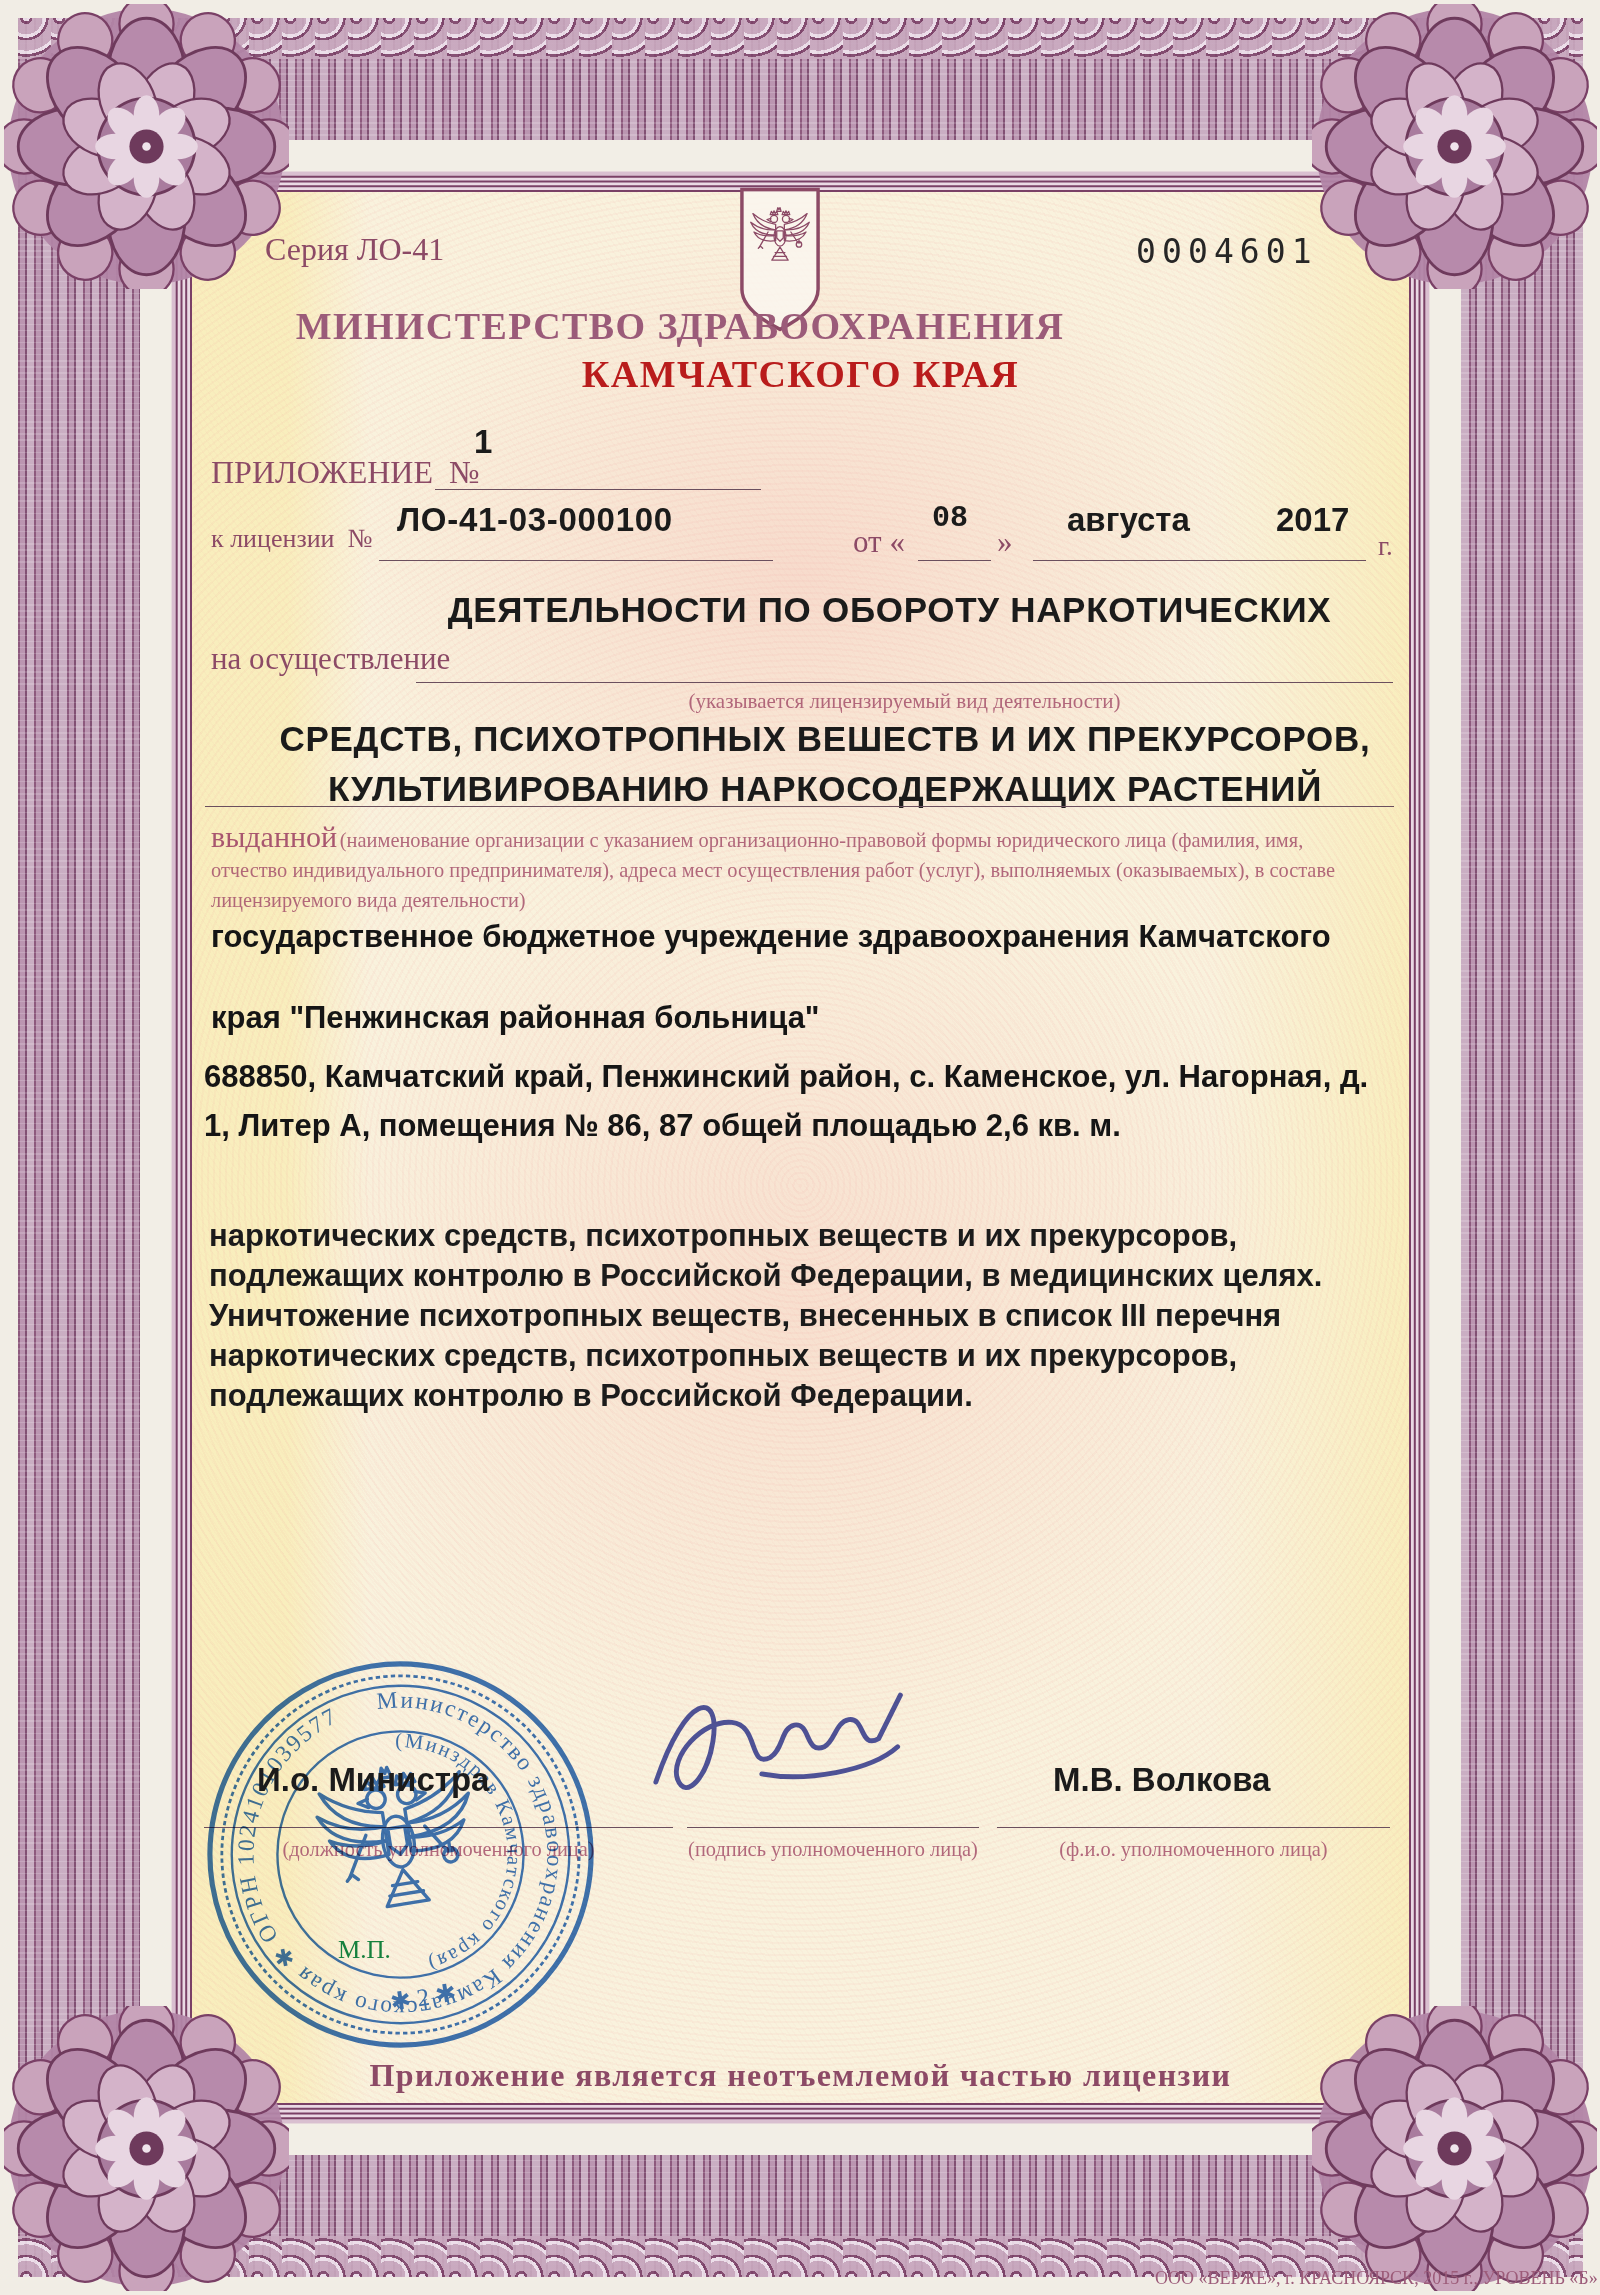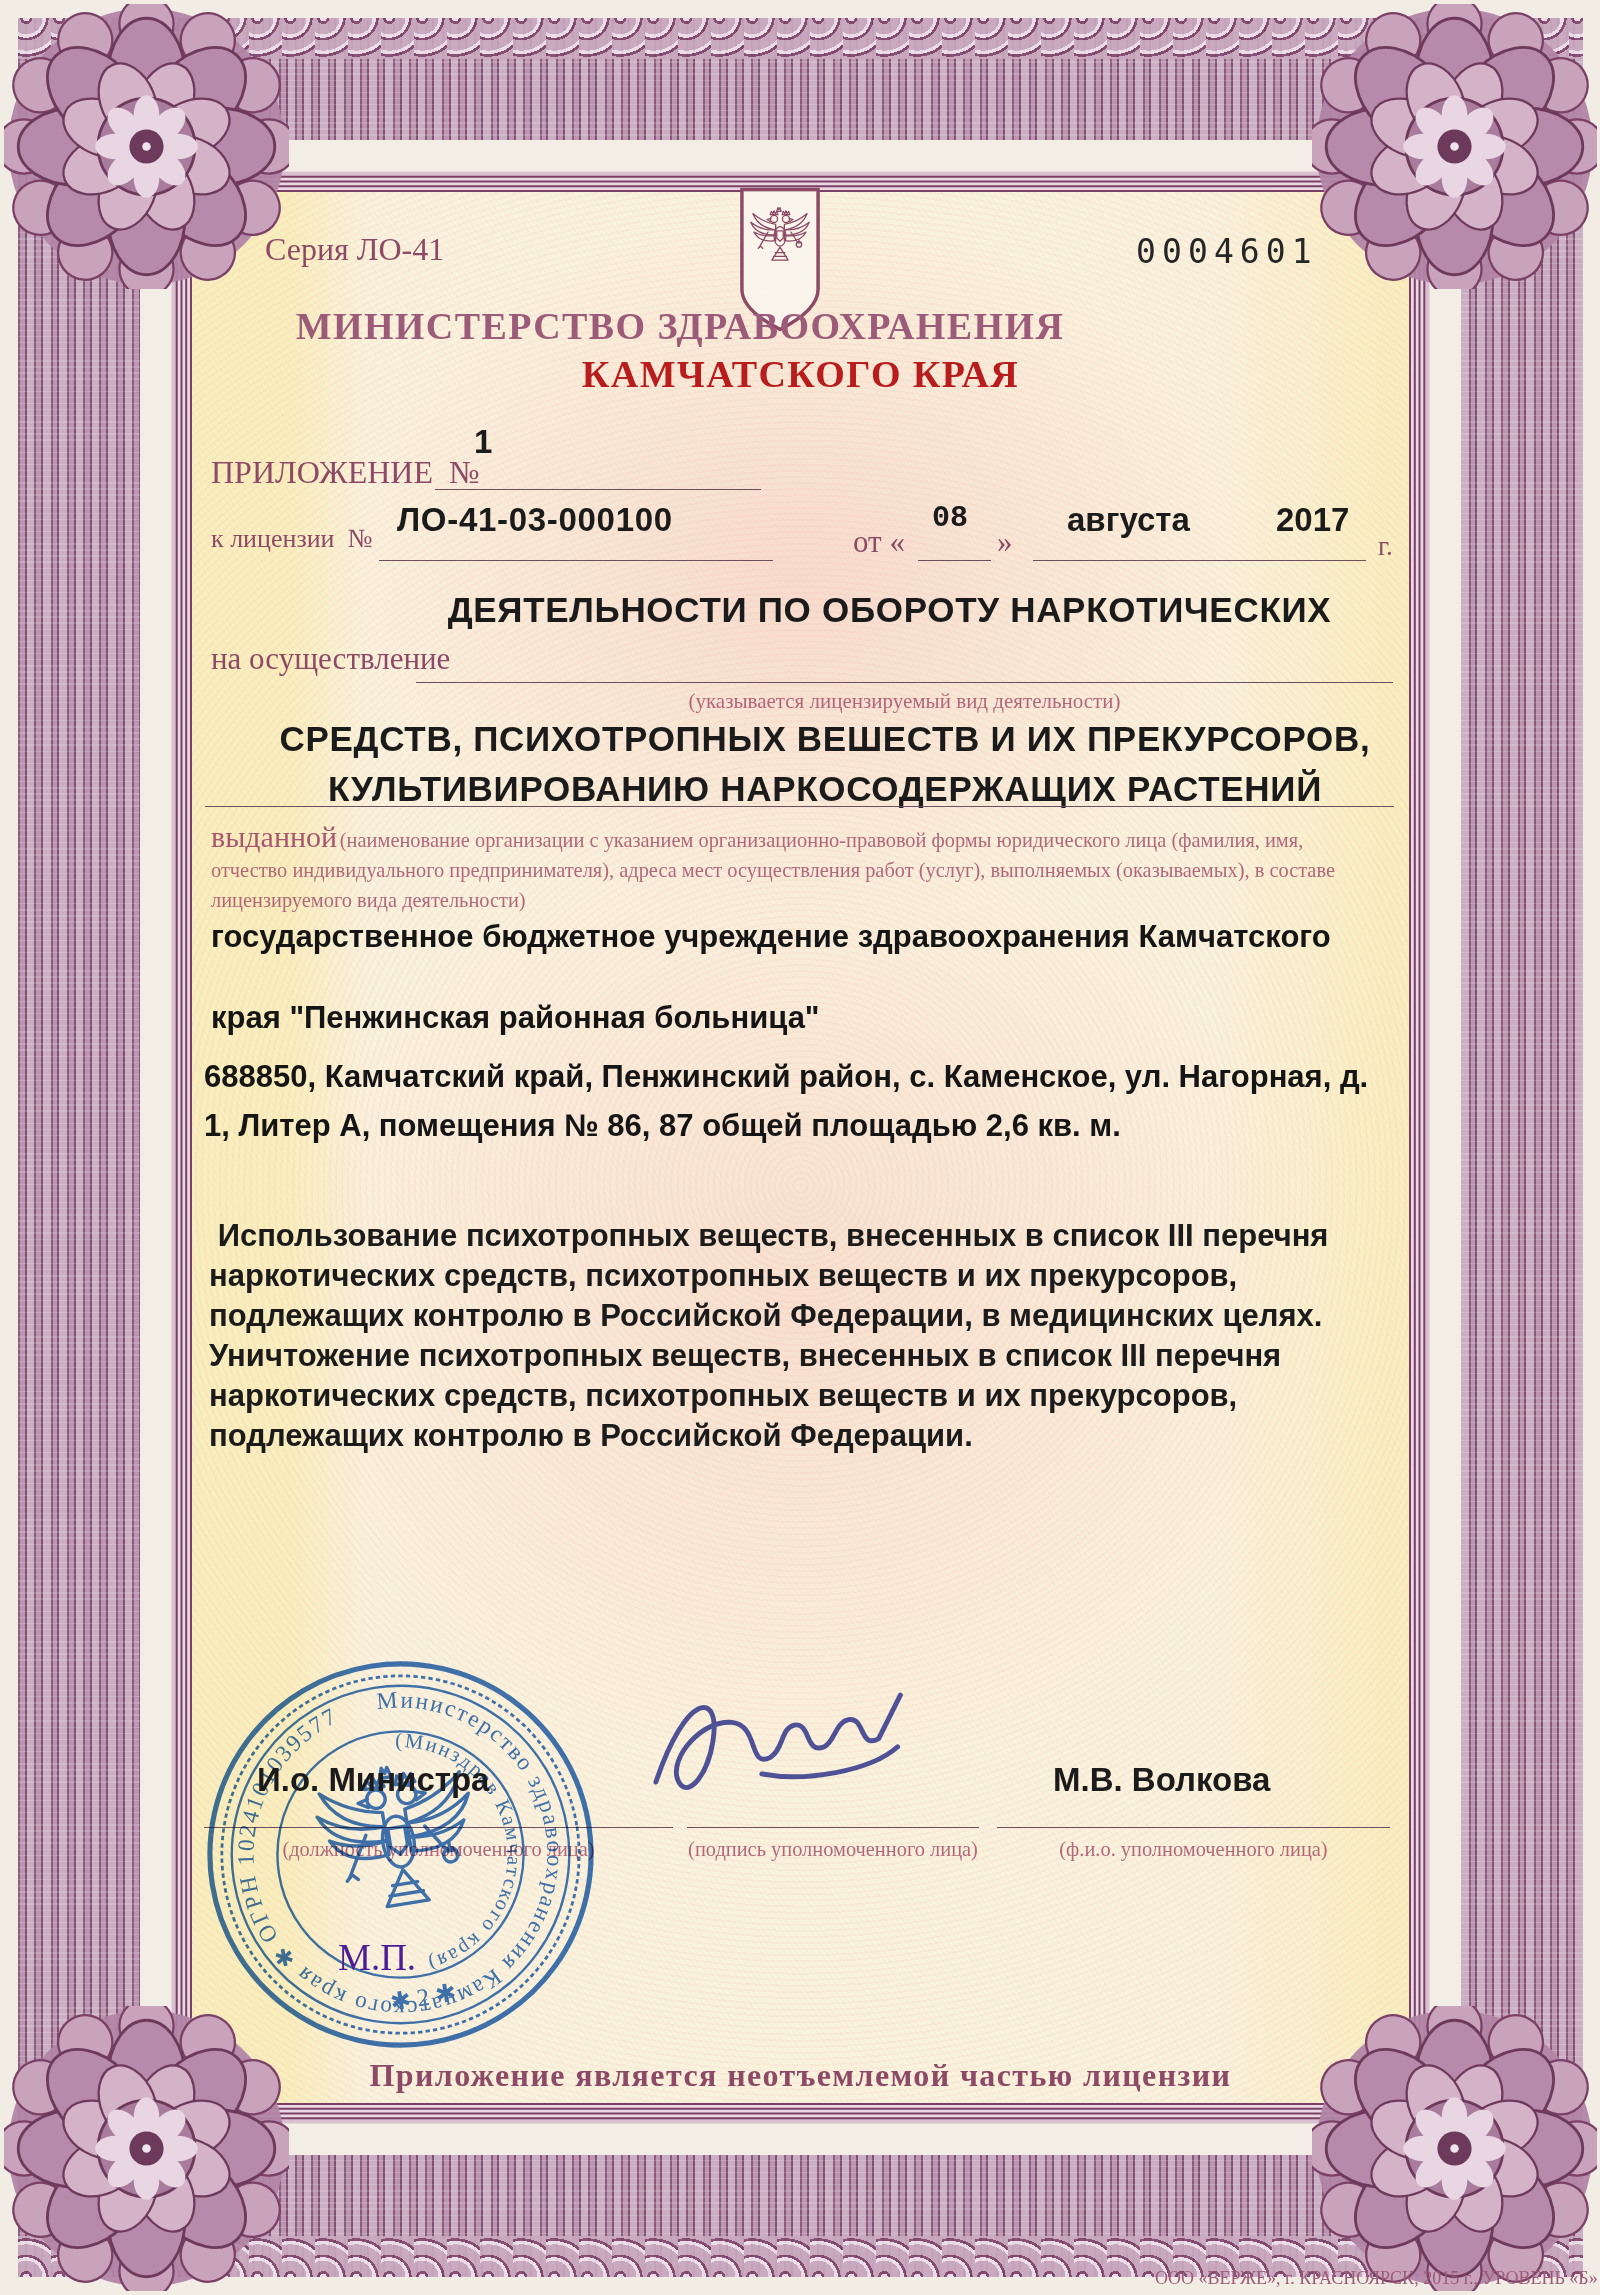--- a/index.html
+++ b/index.html
@@ -207,40 +207,39 @@
       <div class="org-line">государственное бюджетное учреждение здравоохранения Камчатского</div>
       <div class="org-line">края "Пенжинская районная больница"</div>
     </div>
 
   <div class="abs" style="left:204px;top:1052px;width:1223px;">
       <div class="addr-line">688850, Камчатский край, Пенжинский район, с. Каменское, ул. Нагорная, д.</div>
       <div class="addr-line">1, Литер А, помещения № 86, 87 общей площадью 2,6 кв. м.</div>
     </div>
 
   <div class="abs" style="left:209px;top:1216px;width:1196px;">
-      <div class="perm-line"> Использование психотропных веществ, внесенных в список III перечня</div>
       <div class="perm-line">наркотических средств, психотропных веществ и их прекурсоров,</div>
       <div class="perm-line">подлежащих контролю в Российской Федерации, в медицинских целях.</div>
       <div class="perm-line">Уничтожение психотропных веществ, внесенных в список III перечня</div>
       <div class="perm-line">наркотических средств, психотропных веществ и их прекурсоров,</div>
       <div class="perm-line">подлежащих контролю в Российской Федерации.</div>
     </div>
 
   <div class="abs sans" style="left:257px;top:1761px;font-size:33px;z-index:3;">И.о. Министра</div>
   <div class="abs sans" style="left:1053px;top:1761px;font-size:33px;">М.В. Волкова</div>
 
   <div class="abs uline" style="left:204px;top:1827px;width:469px;"></div>
   <div class="abs uline" style="left:687px;top:1827px;width:292px;"></div>
   <div class="abs uline" style="left:997px;top:1827px;width:393px;"></div>
 
   <div class="abs ser hint center" style="left:204px;top:1838px;width:469px;font-size:20.4px;">(должность уполномоченного лица)</div>
   <div class="abs ser hint center" style="left:687px;top:1838px;width:292px;font-size:20.4px;">(подпись уполномоченного лица)</div>
   <div class="abs ser hint center" style="left:997px;top:1838px;width:393px;font-size:20.4px;">(ф.и.о. уполномоченного лица)</div>
 
-  <div class="abs ser" style="left:338px;top:1936px;font-size:37px;color:#4c1d95;z-index:1;">М.П.</div>
+  <div class="abs ser" style="left:338px;top:1936px;font-size:25px;color:#15803d;z-index:1;">М.П.</div>
 
   <svg class="sig-wrap" viewBox="0 0 260 120">
     <g fill="none" stroke="#3d44a5" stroke-width="3.6" stroke-linecap="round">
       <path d="M18 84 C40 18 66 16 60 54 C56 80 40 98 34 82 C28 66 52 38 74 40 C94 42 86 74 102 66 C112 60 110 44 120 42 C132 40 128 64 142 58 C150 54 150 40 160 38 C172 36 168 60 182 52 L198 20"></path>
       <path d="M196 58 C176 76 128 84 96 78"></path>
     </g>
   </svg>
 
   <svg class="stamp-wrap" viewBox="0 0 200 200">
     <defs>

